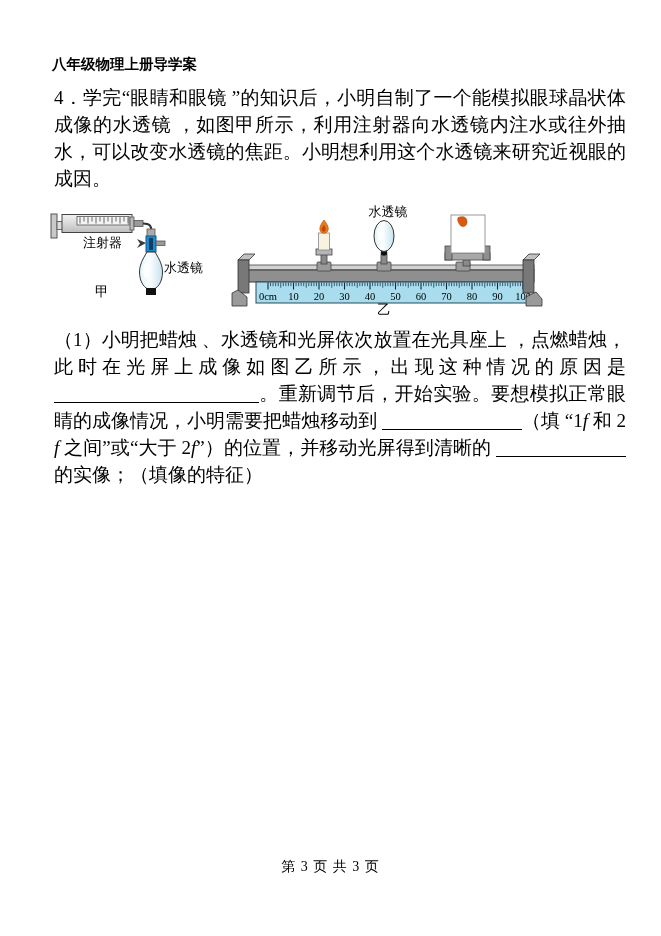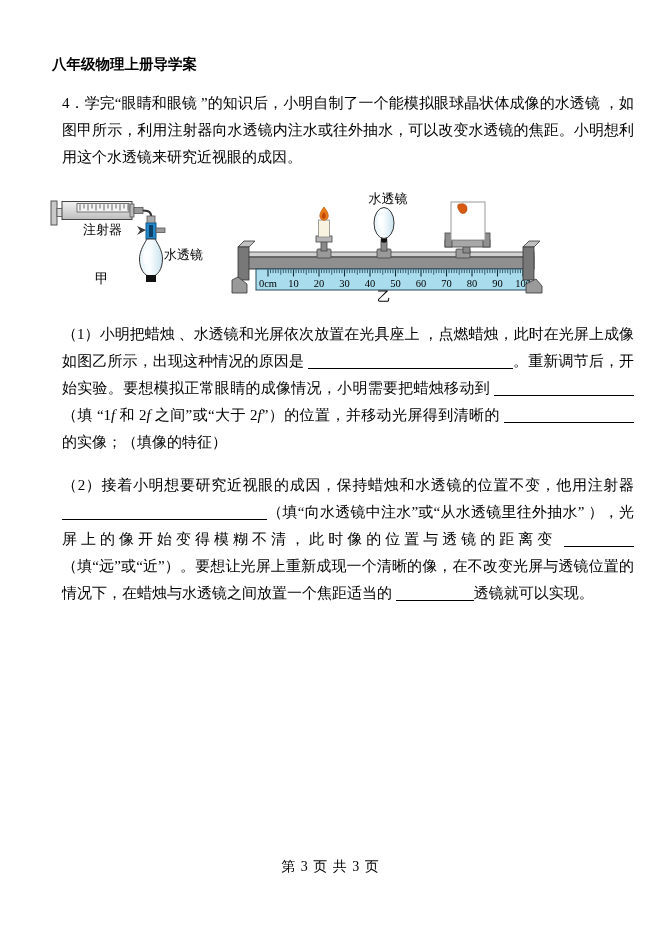--- a/index.html
+++ b/index.html
@@ -7,21 +7,21 @@
     width:661px;height:936px;background:#ffffff;
     font-family:"Liberation Serif","DejaVu Serif",serif;
     color:#000;position:relative;overflow:hidden;
   }
   .page{position:relative;width:604px;height:936px;box-sizing:border-box;padding:54px 45px 0 46px;}
   .title{
     font-family:"Liberation Sans","DejaVu Sans",sans-serif;
     font-size:14.5px;font-weight:bold;margin:0 0 10px 6px;line-height:20px;
   }
   .para{
-    margin:16px;width:572px;font-size:15px;line-height:27px;
+    margin:8px;width:572px;font-size:19px;line-height:27px;
     text-align:justify;word-break:break-all;
   }
   .figures{margin:6px 0 2px 0;height:118px;position:relative;}
   .blank{
     display:inline-block;border-bottom:1px solid #000;height:15px;vertical-align:-3px;
   }
   .ital{font-style:italic;}
   .footer{
     position:absolute;top:858px;left:0;width:661px;text-align:center;
     font-size:14px;letter-spacing:1px;
@@ -262,16 +262,15 @@
           <rect x="477" y="60" width="11" height="33" fill="#787878" stroke="#333" stroke-width="0.8"></rect>
           <polygon points="480,106 496,106 496,99 490,92 480,97" fill="#9a9a9a" stroke="#333" stroke-width="0.8"></polygon>
         </g>
 
         <text x="338" y="114" class="capLabel" text-anchor="middle">乙</text>
       </g>
     </svg>
   </div>
 
   <p class="para"><span>（1）小明把蜡烛 、水透镜和光屏依次放置在光具座上 ，点燃蜡烛，此时在光屏上成像如图乙所示，出现这种情况的原因是 </span><span class="blank" style="width: 205px;"></span><span>。重新调节后，开始实验。要想模拟正常眼睛的成像情况，小明需要把蜡烛移动到 </span><span class="blank" style="width: 140px;"></span><span>（填 “1</span><span class="ital">f</span><span> 和 2</span><span class="ital">f</span><span> 之间”或“大于 2</span><span class="ital">f</span><span>”）的位置，并移动光屏得到清晰的 </span><span class="blank" style="width: 130px;"></span><span>的实像；（填像的特征）</span></p>
-  <p class="para"><span>（2）接着小明想要研究近视眼的成因，保持蜡烛和水透镜的位置不变，他用注射器</span><span class="blank" style="width: 205px;"></span><span>（填“向水透镜中注水”或“从水透镜里往外抽水” ），光屏上的像开始变得模糊不清，此时像的位置与透镜的距离变 </span><span class="blank" style="width: 70px;"></span><span>（填“远”或“近”）。要想让光屏上重新成现一个清晰的像，在不改变光屏与透镜位置的情况下，在蜡烛与水透镜之间放置一个焦距适当的 </span><span class="blank" style="width: 78px;"></span><span>透镜就可以实现。</span></p>
 
   <div class="footer">第 3 页 共 3 页</div>
 </div>
 
 </body></html>

